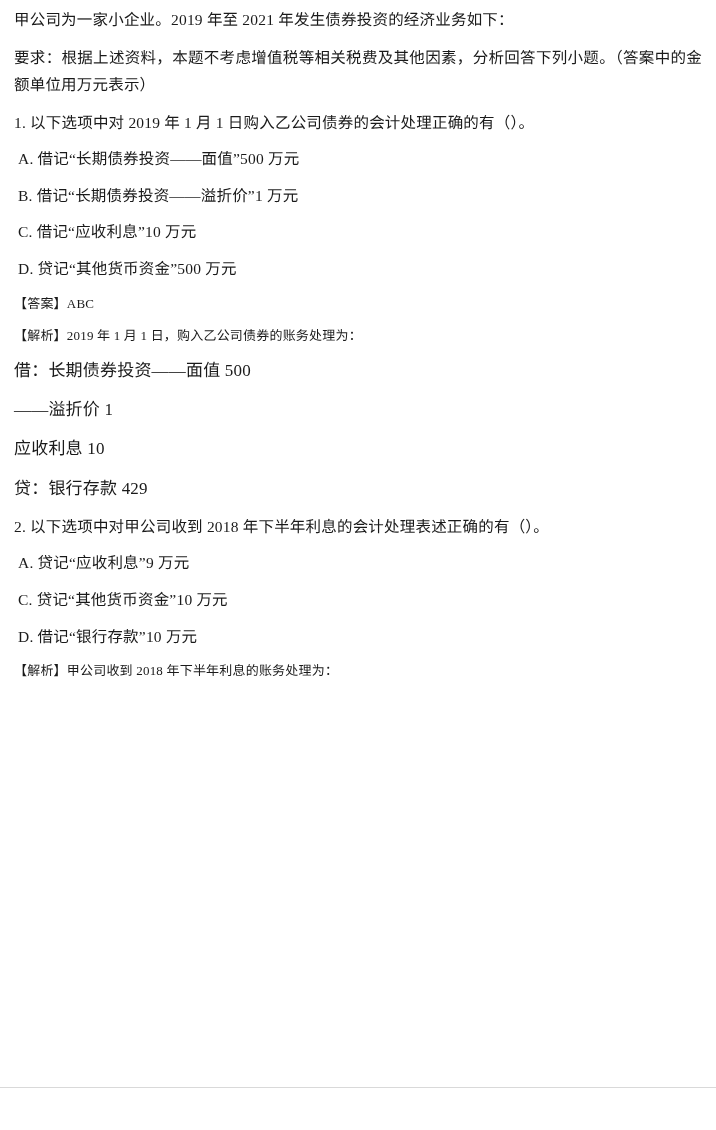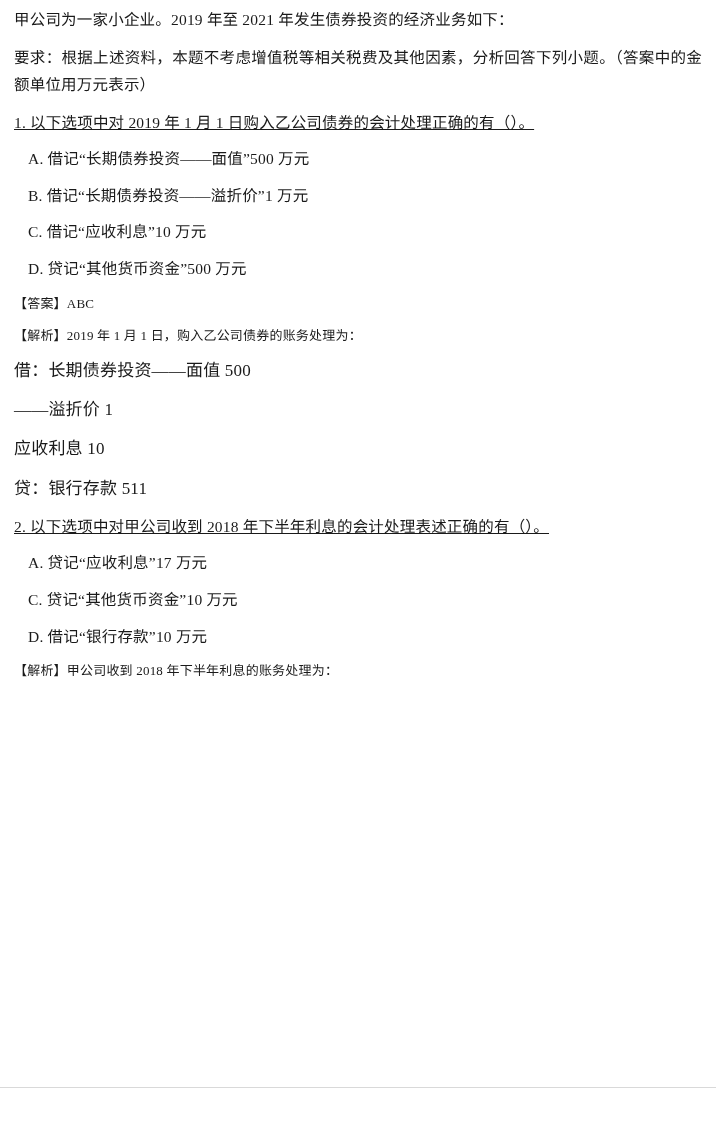--- a/index.html
+++ b/index.html
@@ -28,26 +28,25 @@
     text-align: justify;
     text-justify: inter-ideograph;
     margin: 0 0 10px 0;
     letter-spacing: 0.2px;
   }
   .para.indent-none {
     text-indent: 0;
   }
   .tight {
     margin-bottom: 9px;
-    text-decoration: underline;
   }
   .opt {
     font-size: 15.5px;
     line-height: 1.78;
-    margin: 0 0 9px 14px;
+    margin: 0 0 9px 4px;
     letter-spacing: 0.2px;
   }
   .ledger {
     font-size: 17px;
     line-height: 1.78;
     margin: 0 0 9px 0;
     letter-spacing: 0.2px;
   }
   .ans {
     font-size: 13px;
@@ -84,23 +83,23 @@
   <p class="para indent-none tight">1. 以下选项中对 2019 年 1 月 1 日购入乙公司债券的会计处理正确的有（）。</p>
   <p class="opt">A. 借记“长期债券投资——面值”500 万元</p>
   <p class="opt">B. 借记“长期债券投资——溢折价”1 万元</p>
   <p class="opt">C. 借记“应收利息”10 万元</p>
   <p class="opt">D. 贷记“其他货币资金”500 万元</p>
   <p class="ans"><span>【答案】</span><span>ABC</span></p>
   <p class="ans"><span>【解析】</span><span>2019 年 1 月 1 日，购入乙公司债券的账务处理为：</span></p>
   <p class="ledger">借：长期债券投资——面值 500</p>
   <p class="ledger">——溢折价 1</p>
   <p class="ledger">应收利息 10</p>
-  <p class="ledger">贷：银行存款 511</p>
+  <p class="ledger">贷：银行存款 429</p>
 
   <p class="para indent-none tight">2. 以下选项中对甲公司收到 2018 年下半年利息的会计处理表述正确的有（）。</p>
-  <p class="opt">A. 贷记“应收利息”17 万元</p>
+  <p class="opt">A. 贷记“应收利息”9 万元</p>
   <p class="opt">C. 贷记“其他货币资金”10 万元</p>
   <p class="opt">D. 借记“银行存款”10 万元</p>
   <p class="ans"><span>【解析】</span><span>甲公司收到 2018 年下半年利息的账务处理为：</span></p>
 
   <div class="sep"></div>
   <div class="footer"></div>
 </div>
 
 </body></html>

